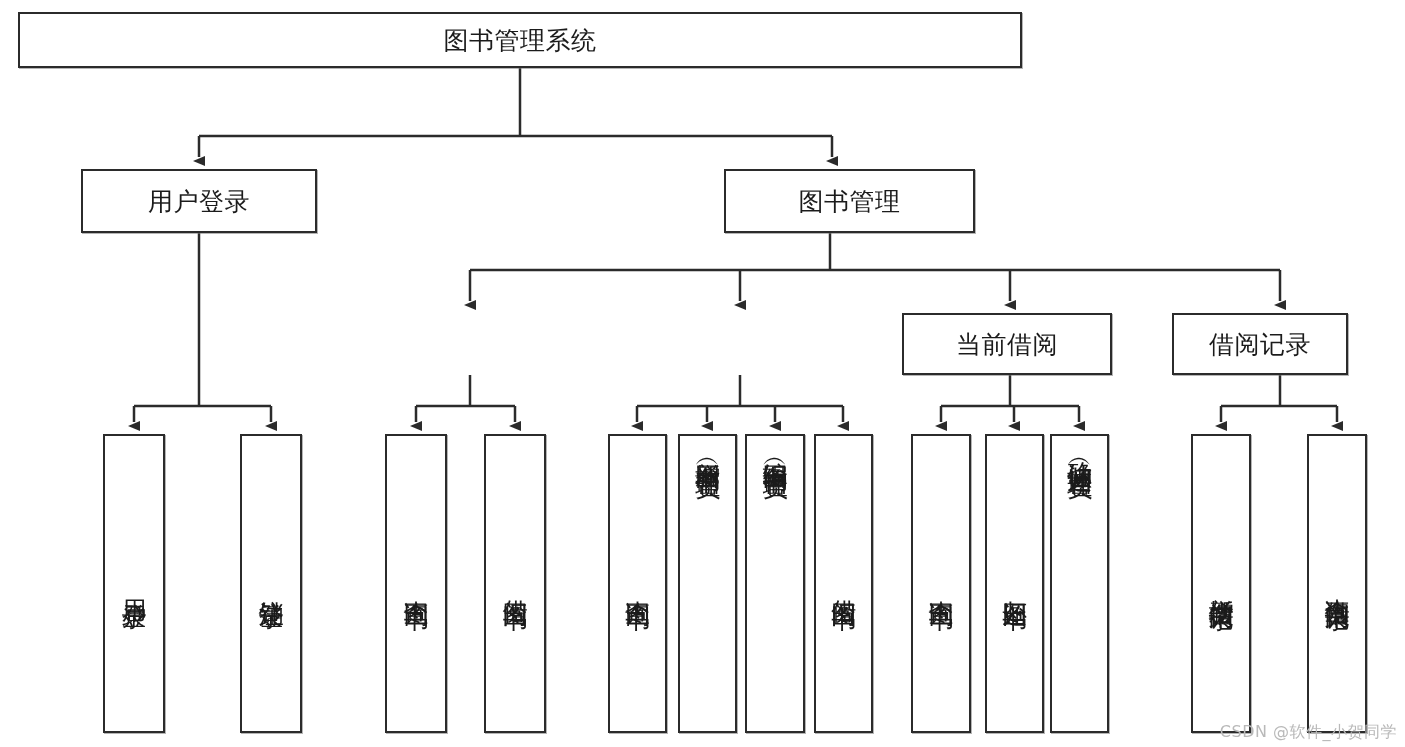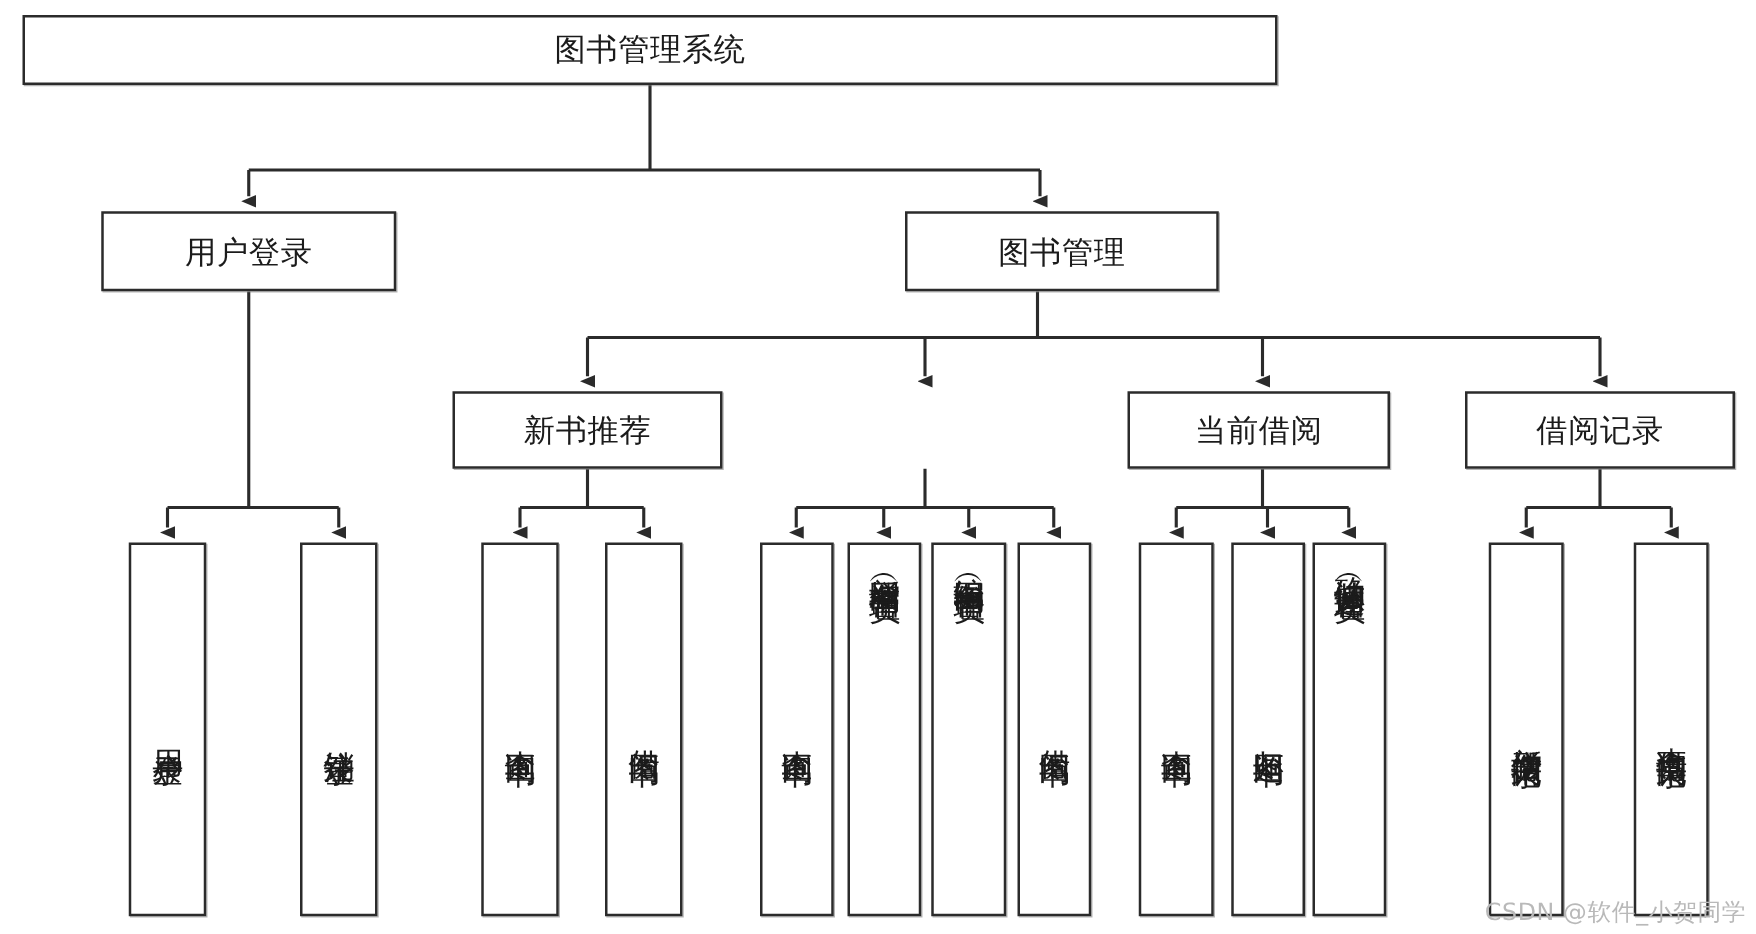--- a/index.html
+++ b/index.html
@@ -63,21 +63,21 @@
     margin: 0 auto;
   }
   .node.v.mid {
     align-items: center;
     padding-top: 0;
   }
   .watermark {
     position: absolute;
     right: 8px;
     bottom: 4px;
-    font-size: 19px;
+    font-size: 16px;
     color: #b9b9b9;
     white-space: nowrap;
     letter-spacing: 0.5px;
     margin-left: 48px;
   }
 </style>
 </head>
 <body>
 
 <div id="canvas">
@@ -136,27 +136,24 @@
     <span class="lbl">图书管理系统</span>
   </div>
 
   <div class="node h" style="left:81px; top:169px; width:236px; height:64px;">
     <span class="lbl">用户登录</span>
   </div>
   <div class="node h" style="left:724px; top:169px; width:251px; height:64px;">
     <span class="lbl">图书管理</span>
   </div>
 
-  <div class="node h" style="left:362px; top:313px; width:216px; height:62px;">
-    <span class="lbl">新书推荐</span>
-  </div>
   <div class="node h" style="left:902px; top:313px; width:210px; height:62px;">
     <span class="lbl">当前借阅</span>
   </div>
-  <div class="node h" style="left:1172px; top:313px; width:216px; height:62px;">
+  <div class="node h" style="left:1172px; top:313px; width:176px; height:62px;">
     <span class="lbl">借阅记录</span>
   </div>
 
   <div class="node v mid" style="left:103px; top:434px; width:62px; height:299px;">
     <span class="lbl">用户登录</span>
   </div>
   <div class="node v mid" style="left:240px; top:434px; width:62px; height:299px;">
     <span class="lbl">注销登录</span>
   </div>
 

